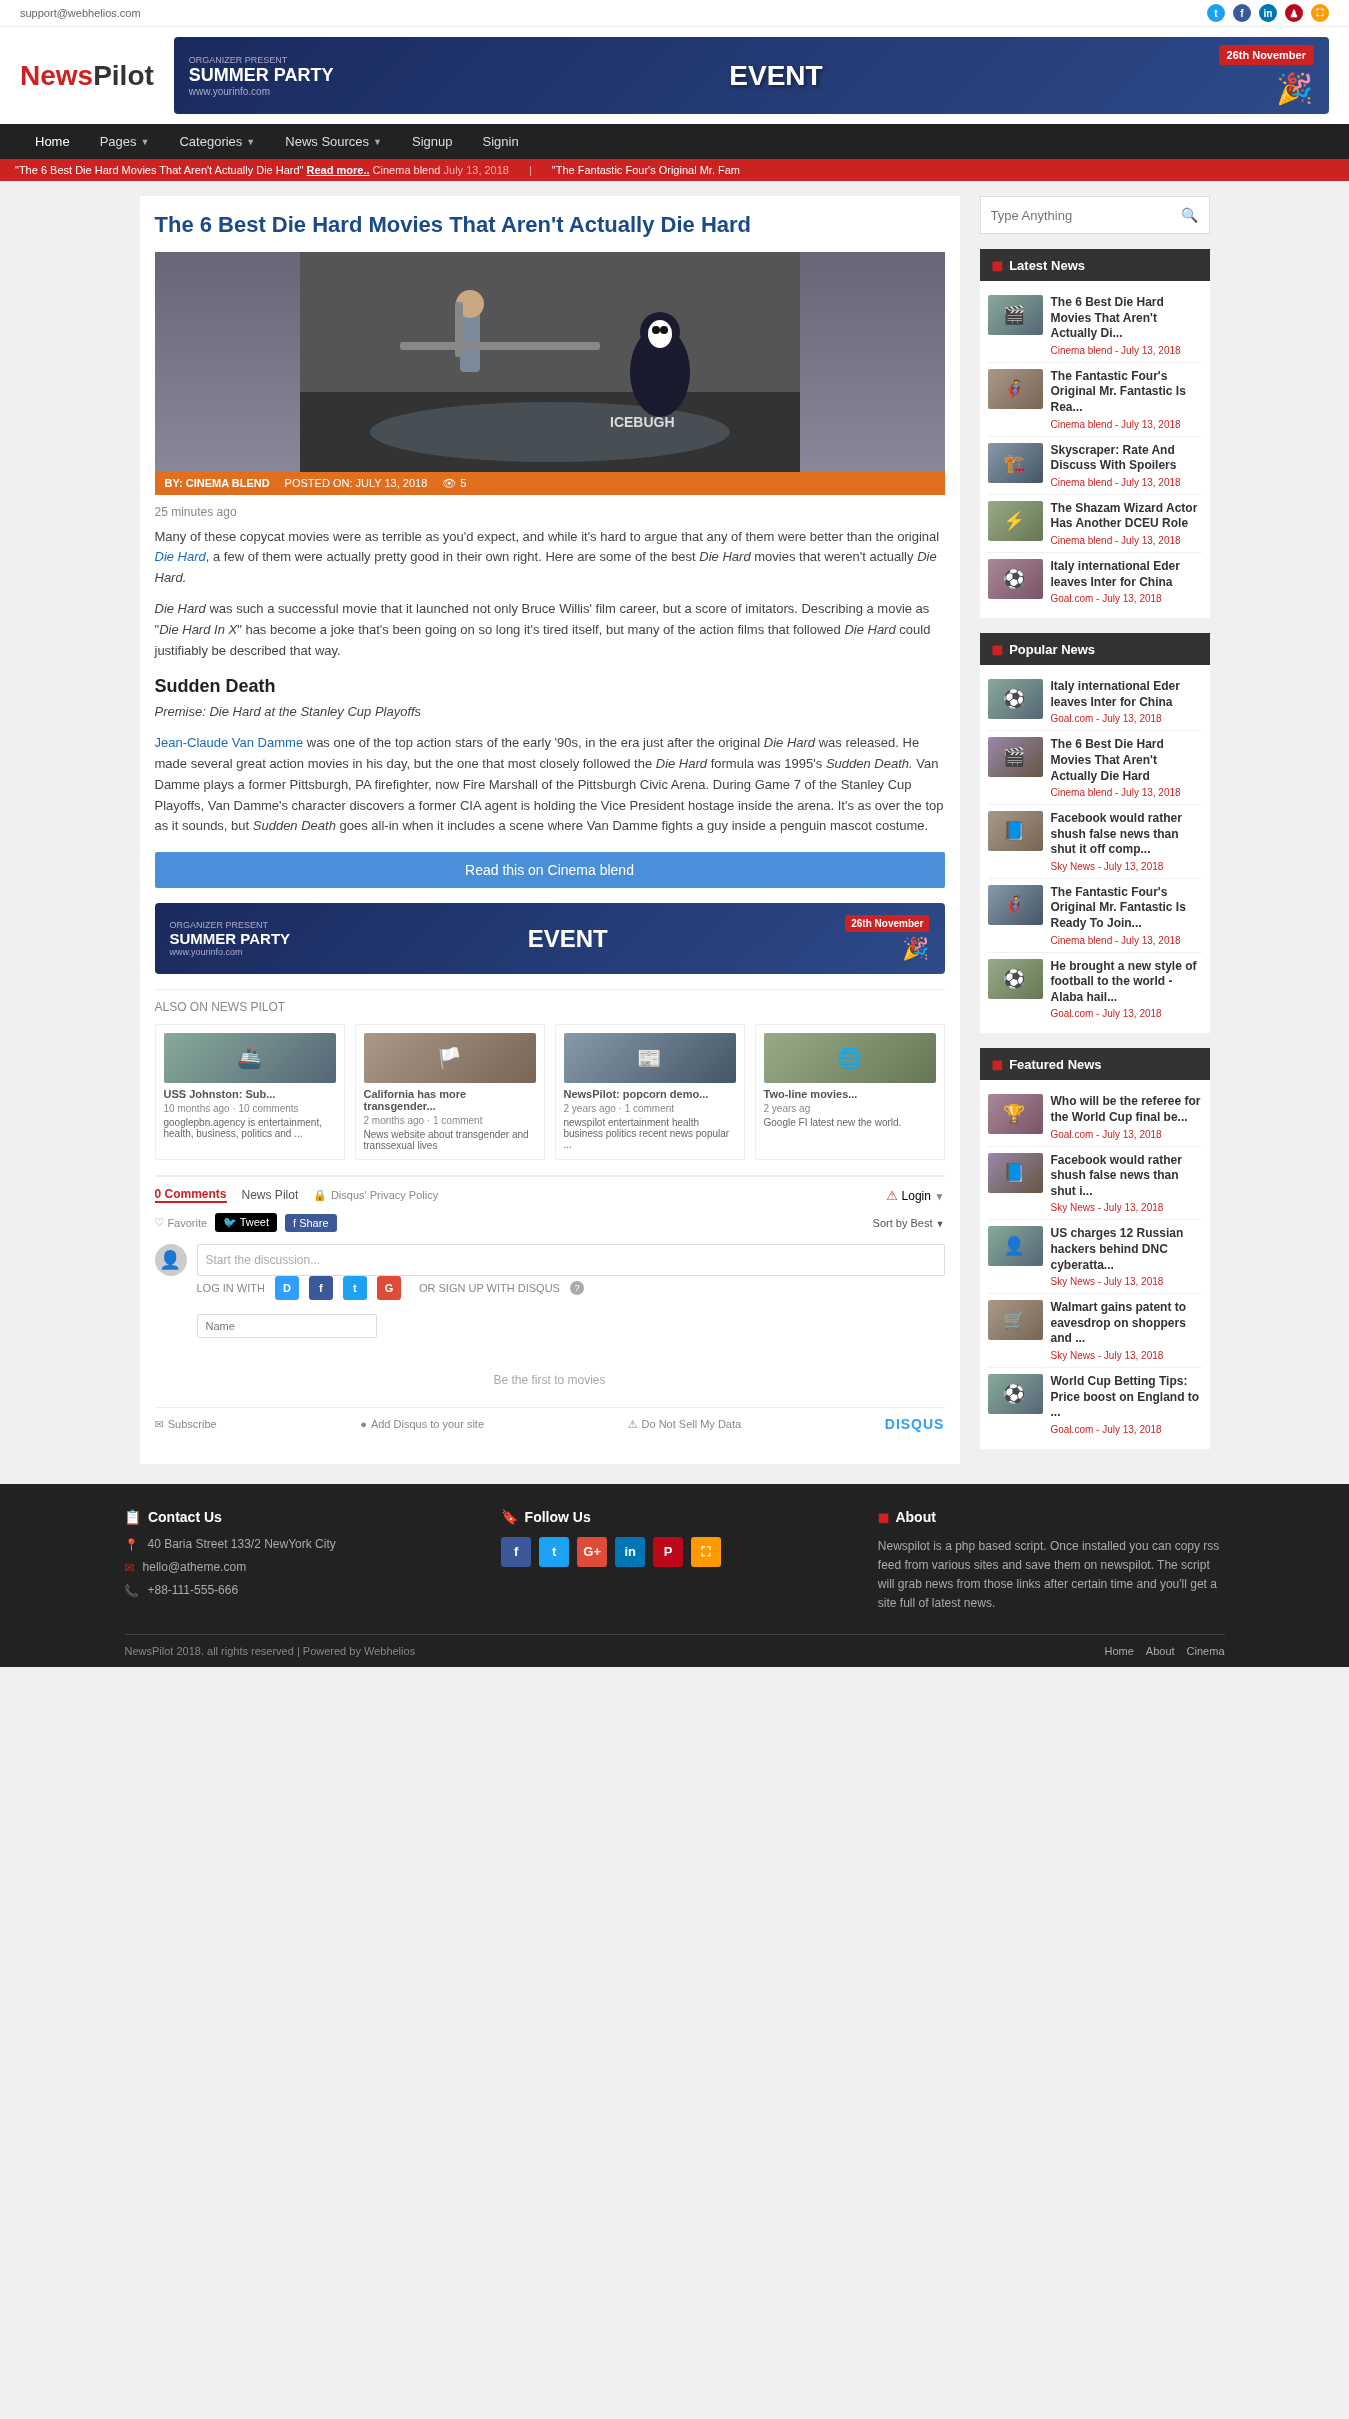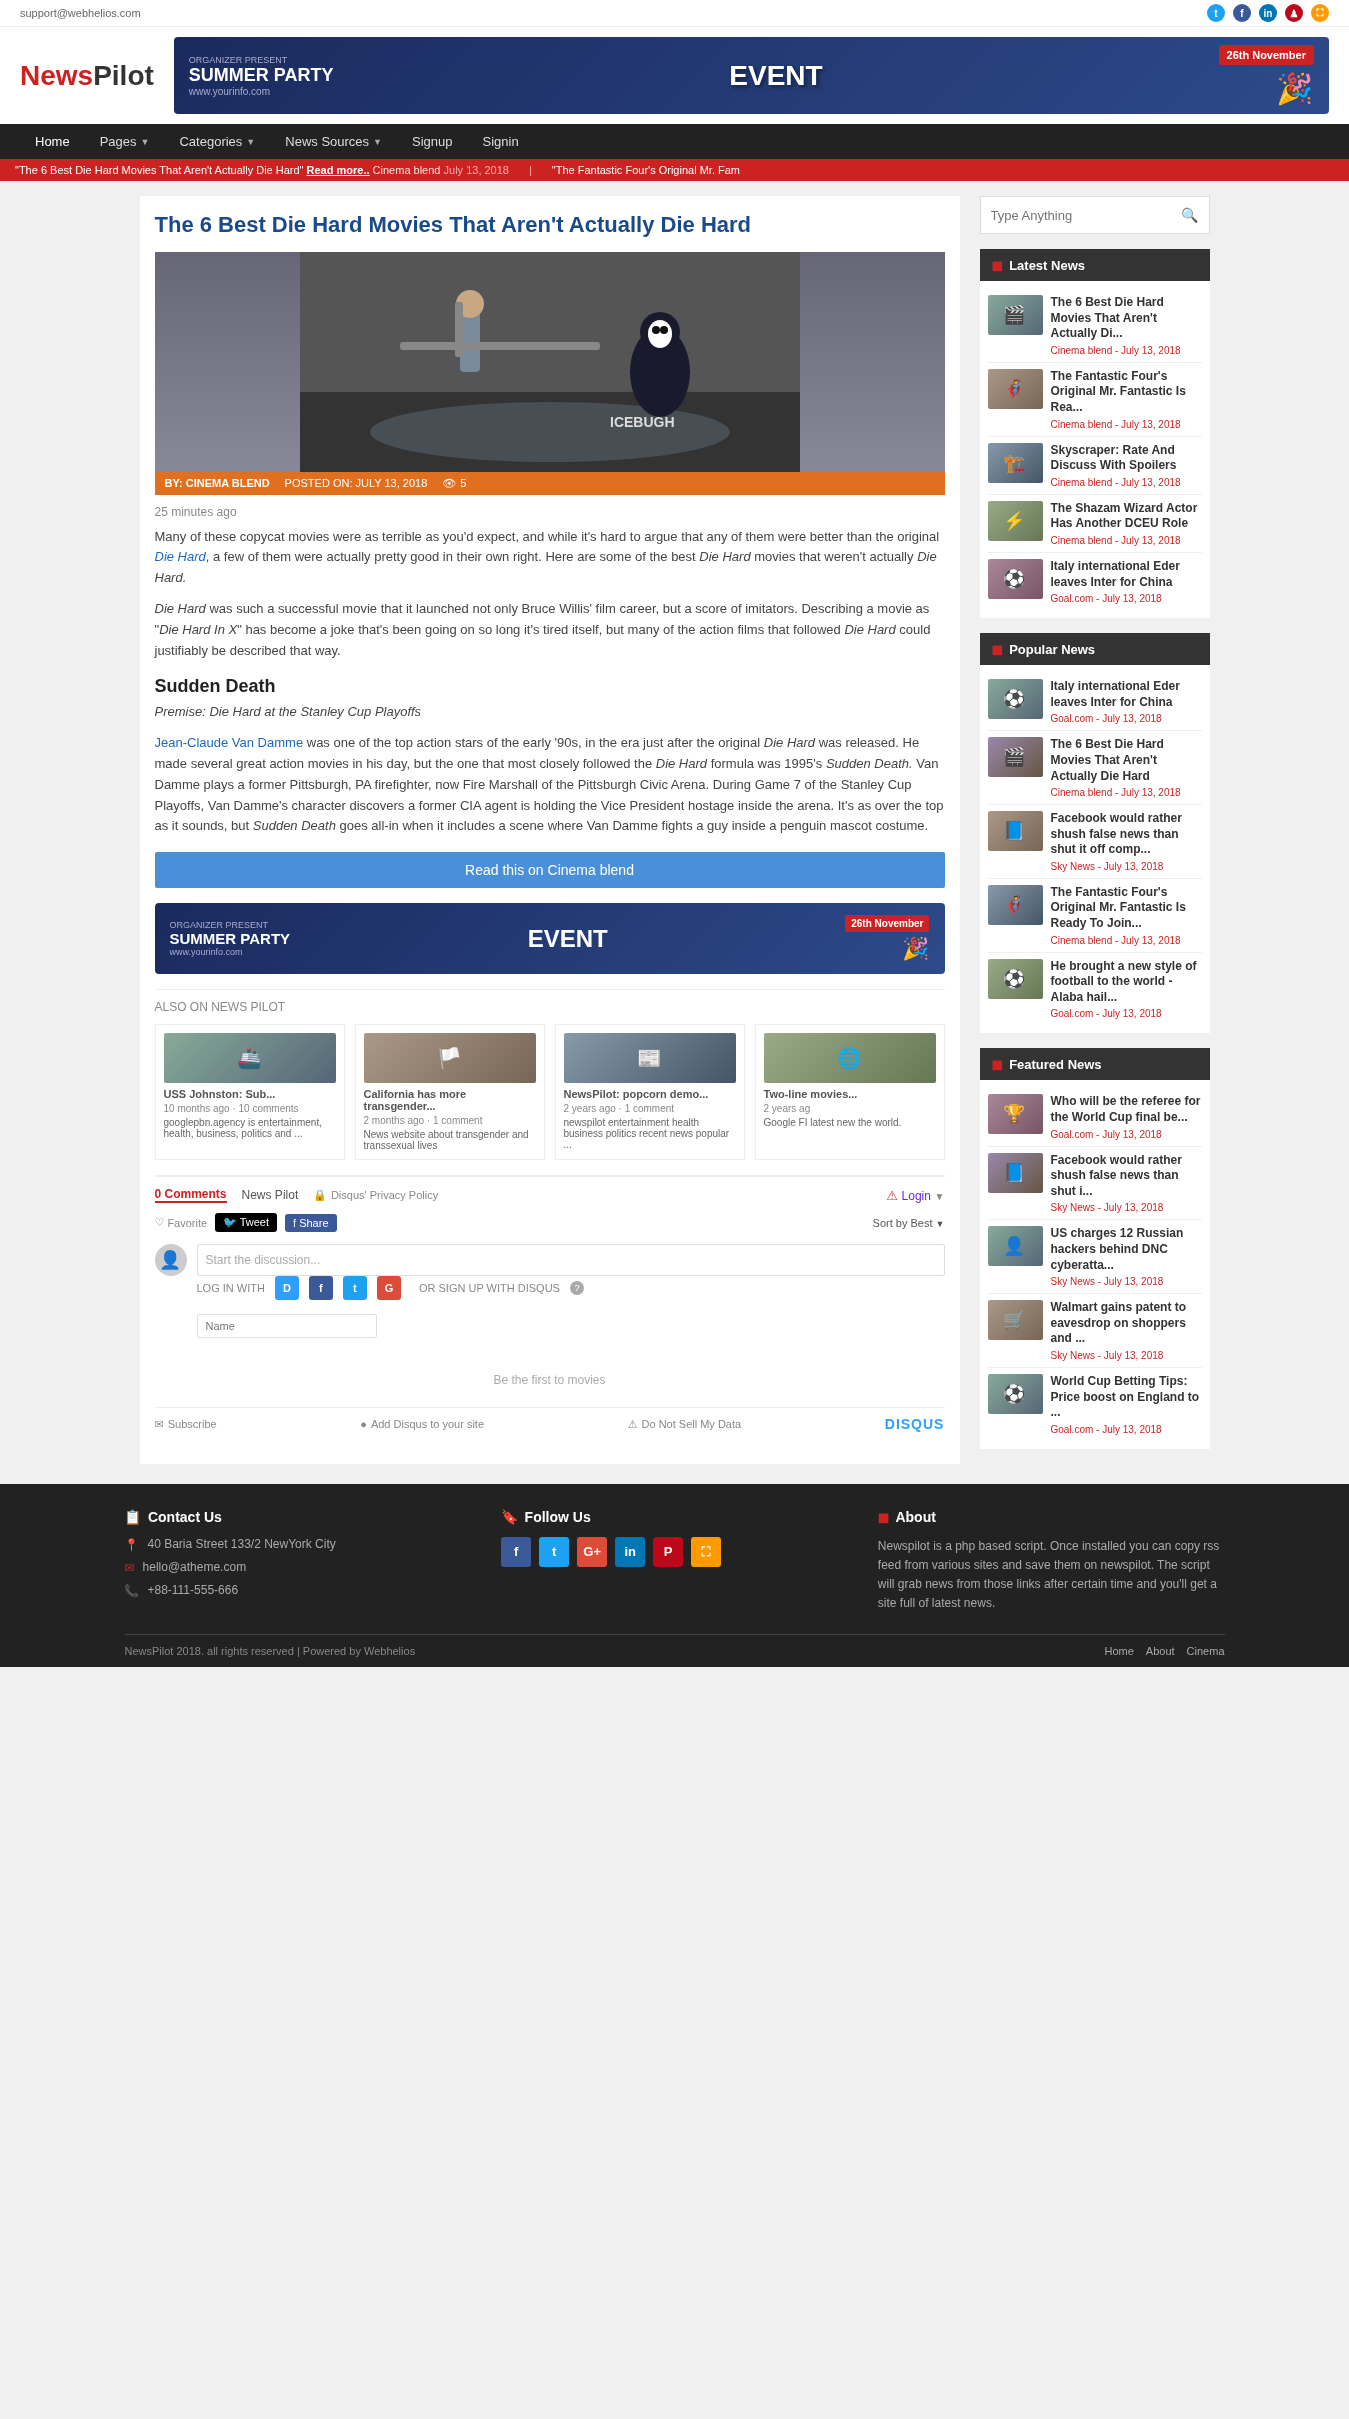--- a/index.html
+++ b/index.html
@@ -66,21 +66,21 @@
     .also-on-meta { font-size: 10px; color: #888; margin-bottom: 3px; }
     .also-on-desc { font-size: 10px; color: #666; }
 
     
     .disqus-section { margin-top: 15px; border-top: 2px solid #eee; padding-top: 10px; }
     .disqus-header { display: flex; align-items: center; justify-content: space-between; margin-bottom: 10px; }
     .disqus-tabs { display: flex; align-items: center; gap: 15px; font-size: 12px; }
     .disqus-tab { color: #555; cursor: pointer; }
     .disqus-tab.active { border-bottom: 2px solid #cc2222; color: #cc2222; font-weight: bold; }
     .disqus-policy { color: #888; font-size: 11px; display: flex; align-items: center; gap: 4px; }
-    .disqus-login { color: #6d28d9; font-size: 12px; cursor: pointer; }
+    .disqus-login { color: #000000; font-size: 12px; cursor: pointer; }
     .disqus-actions { display: flex; align-items: center; gap: 8px; margin-bottom: 12px; }
     .disqus-fav { font-size: 11px; color: #888; display: flex; align-items: center; gap: 3px; cursor: pointer; }
     .disqus-tweet { background: #000000; color: #fff; padding: 3px 8px; border-radius: 3px; font-size: 11px; cursor: pointer; }
     .disqus-share { background: #3b5998; color: #fff; padding: 3px 8px; border-radius: 3px; font-size: 11px; cursor: pointer; }
     .disqus-sort { margin-left: auto; font-size: 11px; color: #555; cursor: pointer; }
     .disqus-compose { display: flex; gap: 10px; align-items: flex-start; margin-bottom: 15px; }
     .disqus-avatar { width: 32px; height: 32px; border-radius: 50%; background: #ccc; flex-shrink: 0; }
     .disqus-input { flex: 1; border: 1px solid #ddd; padding: 8px; font-size: 12px; color: #aaa; border-radius: 2px; cursor: text; }
     .disqus-social-login { display: flex; align-items: center; gap: 10px; margin-bottom: 5px; font-size: 11px; color: #888; }
     .disqus-social-btn { width: 24px; height: 24px; border-radius: 3px; display: inline-flex; align-items: center; justify-content: center; font-size: 11px; font-weight: bold; color: #fff; cursor: pointer; }

